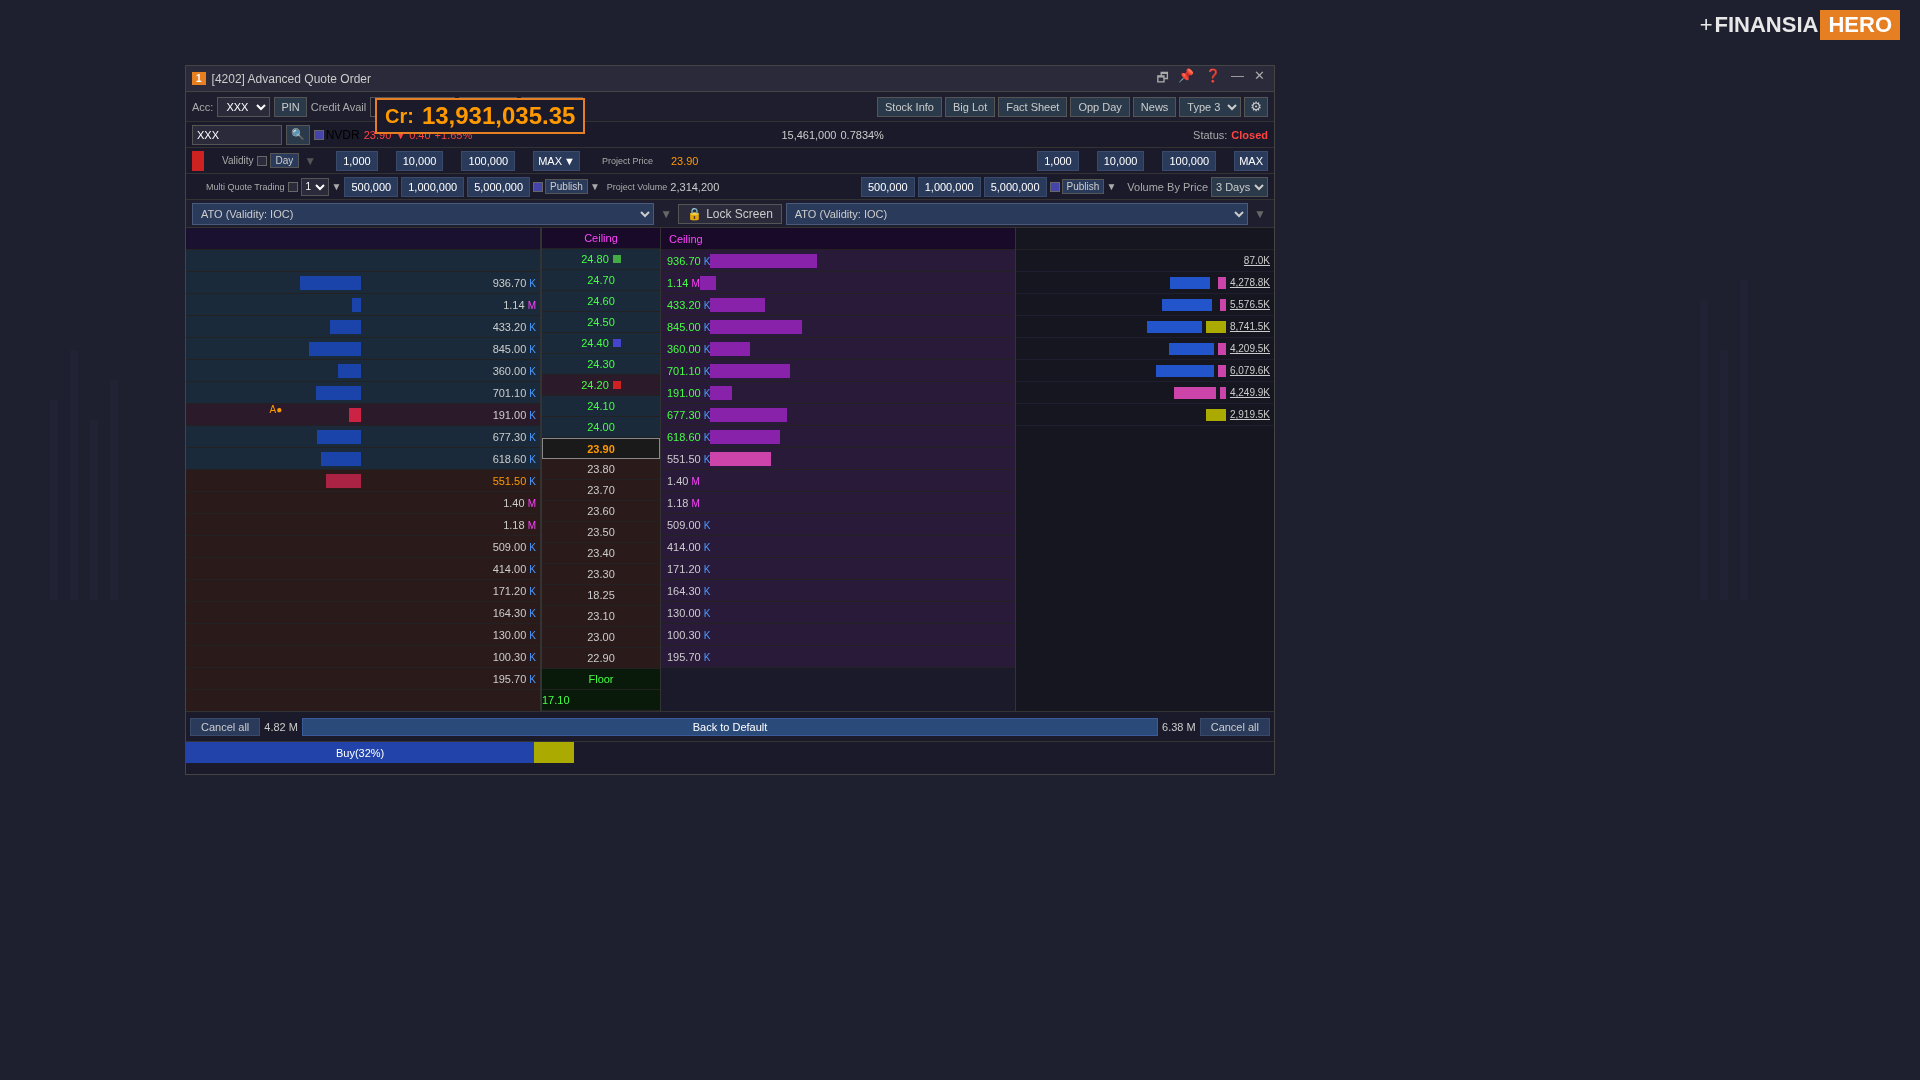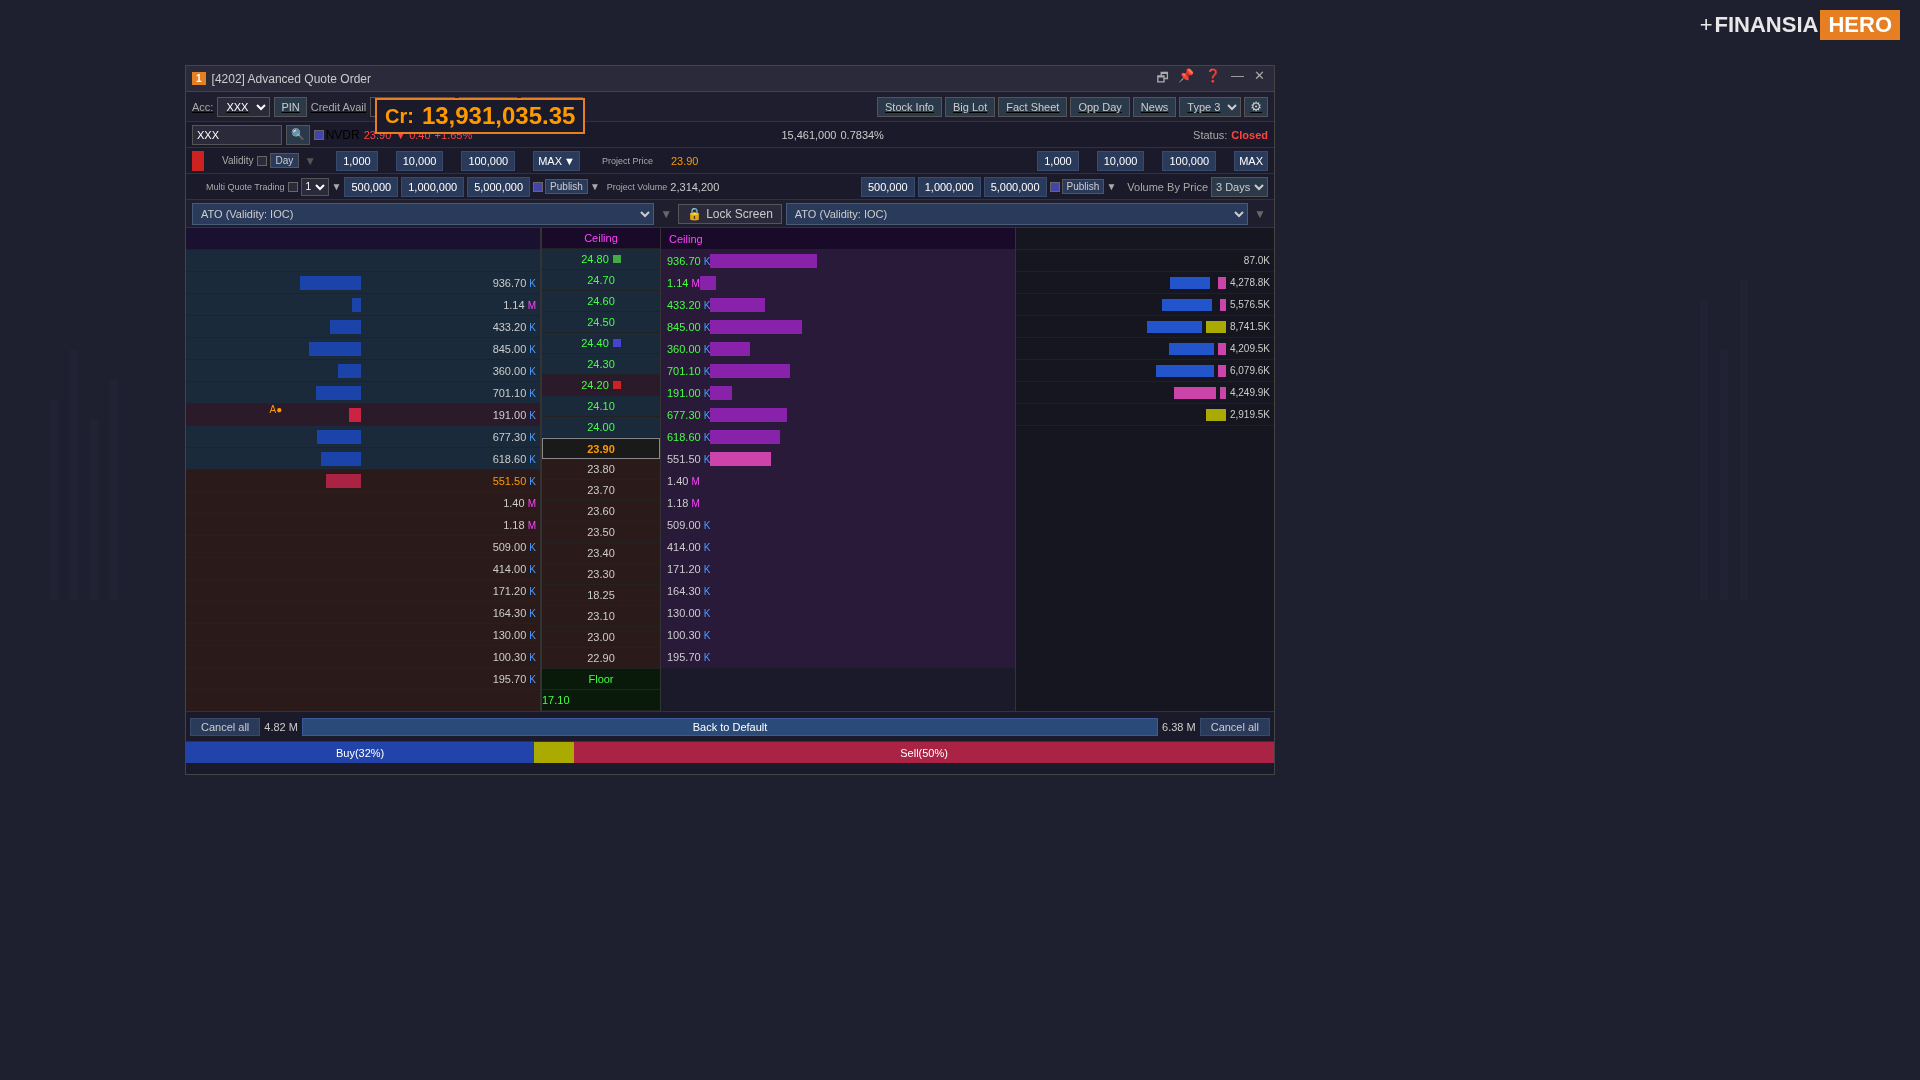--- a/index.html
+++ b/index.html
@@ -97,21 +97,20 @@
 
     
     .controls-bar {
       background: #1e1e2e;
       height: 30px;
       display: flex;
       align-items: center;
       padding: 0 6px;
       gap: 4px;
       border-bottom: 1px solid #333;
-      text-decoration: underline;
     }
     .ctrl-label { color: #aaa; font-size: 11px; }
     .ctrl-select {
       background: #2a2a3a;
       border: 1px solid #555;
       color: #fff;
       padding: 1px 4px;
       font-size: 11px;
       height: 20px;
     }
@@ -428,20 +427,21 @@
       display: flex;
       align-items: center;
       padding: 0 4px;
       border-bottom: 1px solid #1e1e2e;
       justify-content: flex-end;
     }
     .vol-row-val {
       color: #ccc;
       font-size: 10px;
       text-align: right;
+      text-decoration: underline;
     }
     .mini-bar-blue { background: #2255cc; height: 12px; display: inline-block; }
     .mini-bar-pink { background: #cc44aa; height: 12px; display: inline-block; }
     .mini-bar-yellow { background: #aaaa00; height: 12px; display: inline-block; }
 
     .type3-select {
       background: #2a3a4a;
       border: 1px solid #555;
       color: #ccc;
       font-size: 11px;
@@ -1013,23 +1013,20 @@
     <button class="back-default-btn">Back to Default</button>
     <span class="total-vol">6.38 M</span>
     <button class="cancel-all-btn">Cancel all</button>
   </div>
 
   <div class="progress-row">
     <div class="buy-progress" style="width:32%">
       <span>Buy(32%)</span>
     </div>
     <div class="progress-mid"></div>
-    <div class="sell-progress" style="flex:1">
-      <span>Sell(50%)</span>
-    </div>
   </div>
 
 </div>
 
 <div class="credit-highlight">
   <span class="cr-label">Cr:</span>
   <span class="cr-value">13,931,035.35</span>
 </div>
 
 </body></html>

